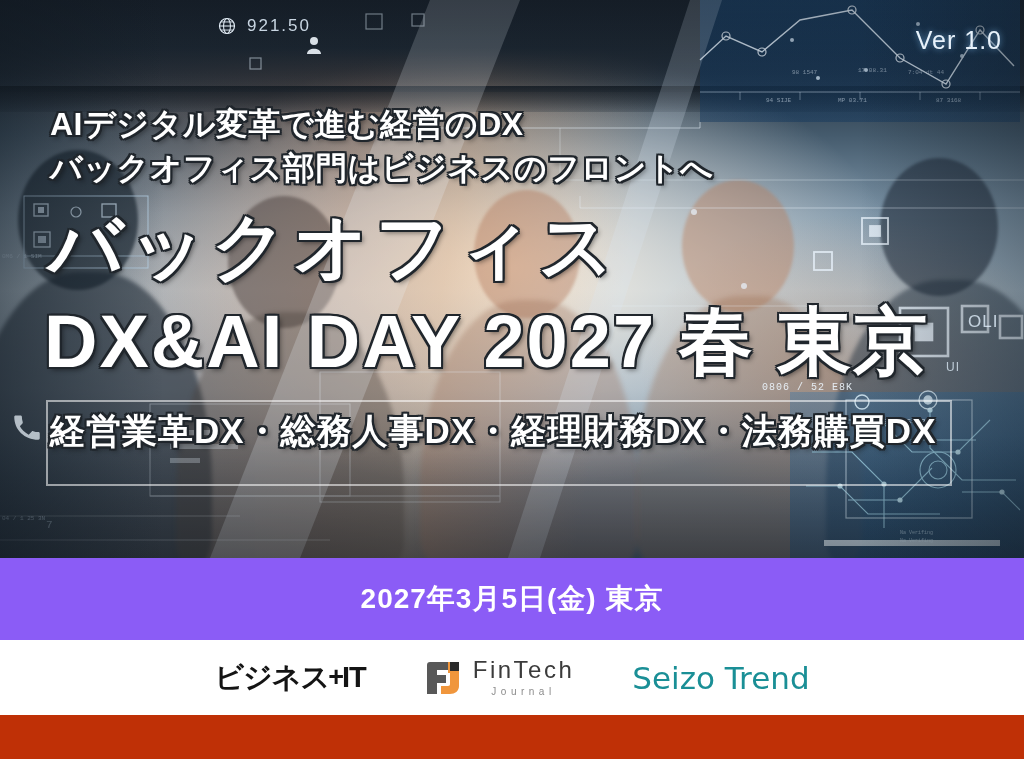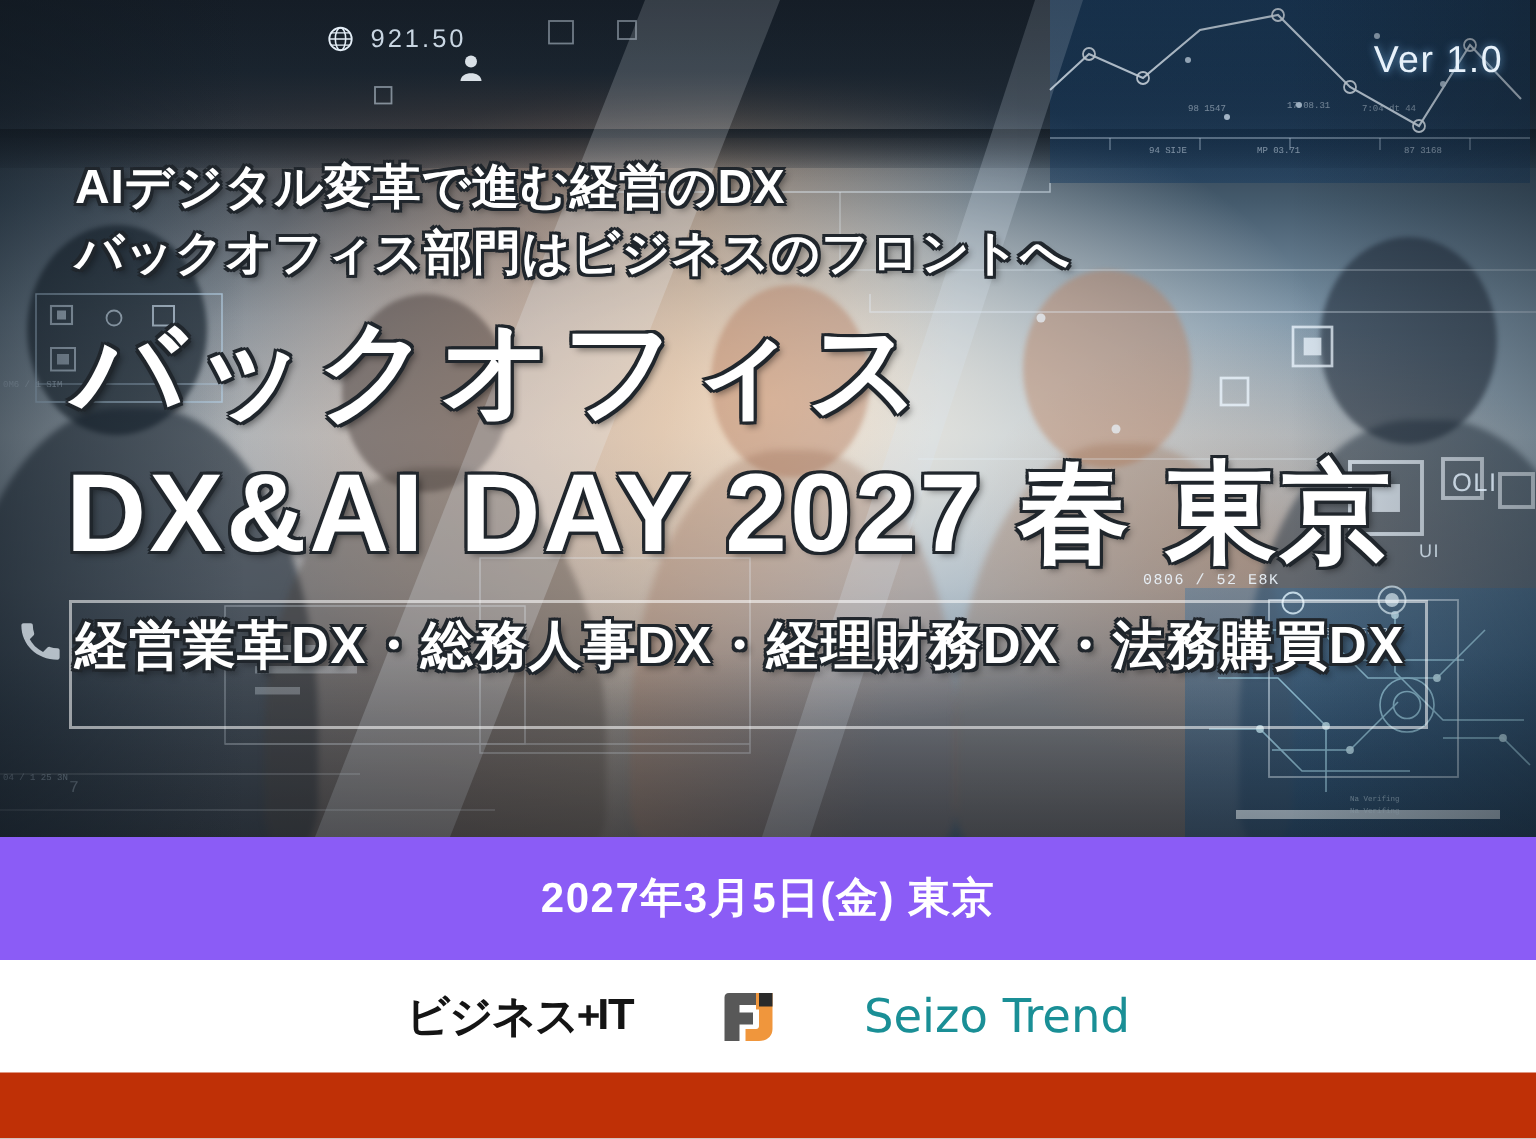--- a/index.html
+++ b/index.html
@@ -511,20 +511,24 @@
     </div>
 
     <div class="logo logo-fintech">
       <span class="fj-mark">
         <svg width="38" height="38" viewBox="0 0 38 38">
           <path d="M3 6 C3 4 4 3 6 3 L24 3 L24 11 L13 11 L13 16 L22 16 L22 24 L13 24 L13 35 L3 35 Z" fill="#585858"></path>
           <path d="M24 3 L35 3 L35 27 C35 32 31 35 26 35 L17 35 L17 27 L24 27 C25.5 27 26 26 26 25 L26 14 L24 14 Z" fill="#f0963c"></path>
           <rect x="26" y="3" width="9" height="9" fill="#2b2b2b"></rect>
         </svg>
       </span>
+      <span class="ft-text">
+        <span class="ft-main">FinTech</span>
+        <span class="ft-sub">Journal</span>
+      </span>
     </div>
 
     <div class="logo">
       <span class="logo-seizo">Seizo Trend</span>
     </div>
 
   </div>
 
   <div class="bottom-bar"></div>
 

